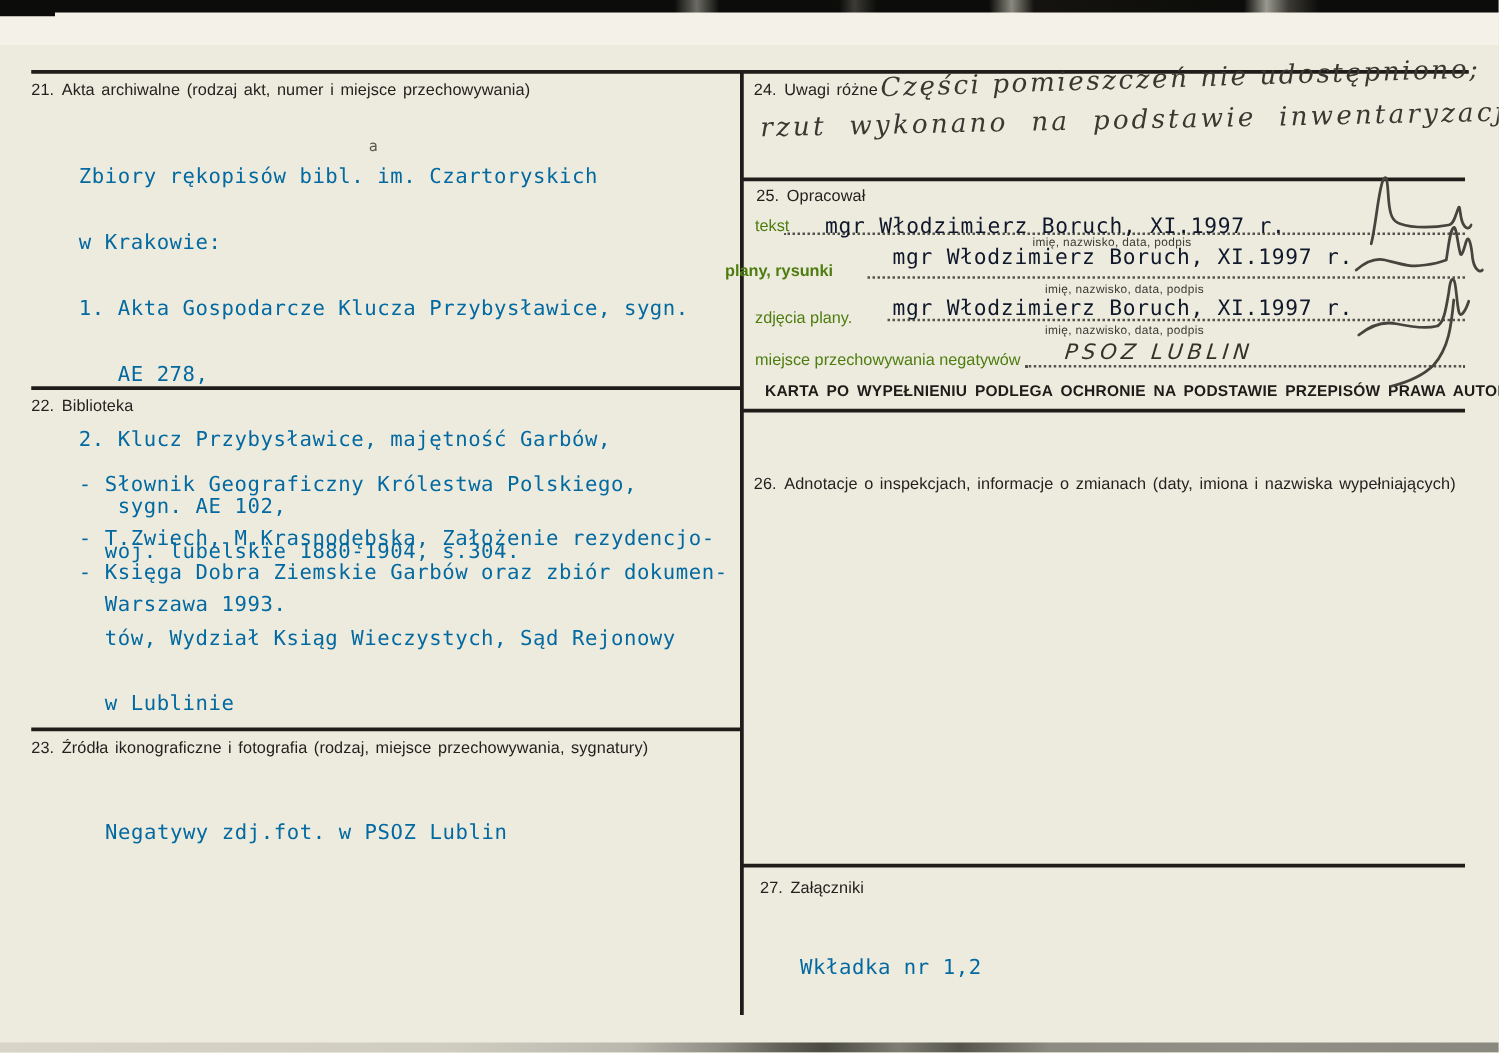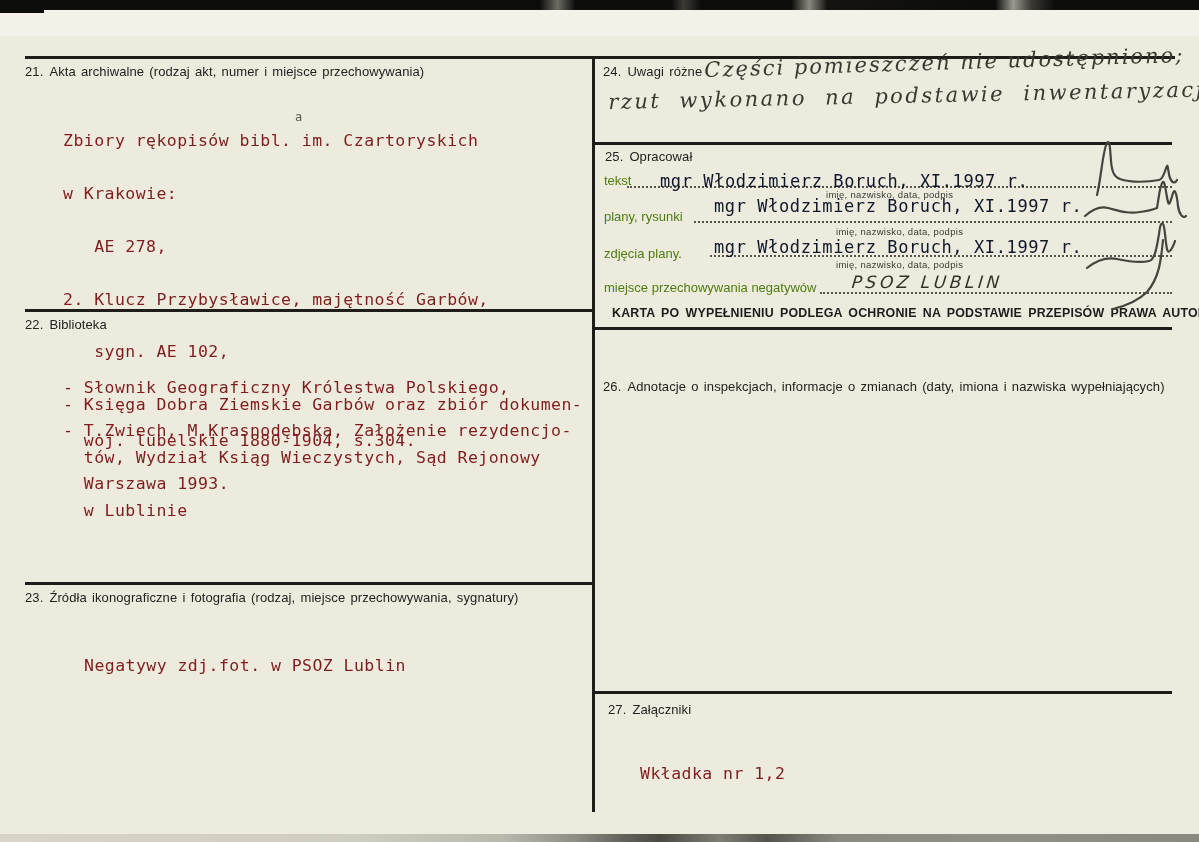--- a/index.html
+++ b/index.html
@@ -16,21 +16,21 @@
     background:linear-gradient(90deg,#d8d5c8 0%,#cfccc0 30%,#bab8ad 42%,#8f8e85 48%,
       #63625a 52%,#4b4a42 55%,#7f7e75 60%,#55544c 64%,#8c8b82 70%,#918f86 84%,#8a8980 100%);}
 
   .hline{position:absolute;background:#1e1d1a;height:3px;}
   .vline{position:absolute;background:#1e1d1a;width:3px;}
 
   .sec-label{position:absolute;font-size:13px;color:#23221f;white-space:nowrap;letter-spacing:.1px;word-spacing:1.5px;}
   .sec-label .num{margin-right:6px;}
 
   .typed{position:absolute;font-family:"DejaVu Sans Mono","Liberation Mono",monospace;
-    font-size:16.5px;line-height:17.6px;letter-spacing:.45px;color:#7f1d1d;white-space:pre;}
+    font-size:16.5px;line-height:17.6px;letter-spacing:.45px;color:#0369a1;white-space:pre;}
   .typed div{min-height:17.6px;}
   .stray{position:absolute;font-family:"DejaVu Sans Mono",monospace;font-size:12px;color:#5a584f;}
 
   .fieldlabel{position:absolute;font-size:13px;color:#4d7c0f;white-space:nowrap;}
   .sublabel{position:absolute;font-size:9.5px;color:#3a3933;letter-spacing:.3px;white-space:nowrap;}
   .dotted{position:absolute;height:0;border-top:2px dotted #55544c;}
   .typedval{position:absolute;font-family:"DejaVu Sans Mono","Liberation Mono",monospace;
     font-size:17px;letter-spacing:.6px;color:#0f172a;white-space:nowrap;z-index:3;}
   .notice{position:absolute;font-weight:bold;font-size:12.4px;color:#1d1c19;letter-spacing:.2px;word-spacing:2.5px;white-space:nowrap;}
 
@@ -61,20 +61,21 @@
   <div class="hline" style="left:593px;top:327px;width:579px;"></div>
   <div class="hline" style="left:593px;top:691px;width:579px;"></div>
   <div class="vline" style="left:592px;top:56px;height:756px;"></div>
 
   <div class="sec-label" style="left:25px;top:64px;">
     <span class="num">21.</span><span>Akta archiwalne (rodzaj akt, numer i miejsce przechowywania)</span>
   </div>
   <div class="typed" style="left:63px;top:97px;">
     <div>Zbiory rękopisów bibl. im. Czartoryskich</div>
     <div>w Krakowie:</div>
+    <div>1. Akta Gospodarcze Klucza Przybysławice, sygn.</div>
     <div>   AE 278,</div>
     <div>2. Klucz Przybysławice, majętność Garbów,</div>
     <div>   sygn. AE 102,</div>
     <div>- Księga Dobra Ziemskie Garbów oraz zbiór dokumen-</div>
     <div>  tów, Wydział Ksiąg Wieczystych, Sąd Rejonowy</div>
     <div>  w Lublinie</div>
   </div>
   <div class="stray" style="left:295px;top:110px;">a</div>
 
   <div class="sec-label" style="left:25px;top:317px;">
@@ -108,21 +109,21 @@
 
   <div class="fieldlabel" style="left:604px;top:173px;">tekst</div>
   <div class="dotted" style="left:627px;top:186px;width:545px;"></div>
   <div class="typedval" style="left:660px;top:171px;">mgr Włodzimierz Boruch, XI.1997 r.</div>
   <div class="sublabel" style="left:826px;top:189px;">imię, nazwisko, data, podpis</div>
   <svg class="sig" style="left:1093px;top:137px;" width="85" height="62" viewBox="0 0 85 62">
     <path d="M4,58 C8,42 10,12 14,6 C17,2 17,12 18,24 C19,35 21,40 27,42 C38,46 56,45 66,43 C71,42 72,32 74,29 C75,27 75,36 77,41 C79,46 82,47 84,43"></path>
   </svg>
 
   <div class="typedval" style="left:714px;top:196px;">mgr Włodzimierz Boruch, XI.1997 r.</div>
-  <div class="fieldlabel" style="left:604px;top:209px;">plany, rysunki</div>
+  <div class="fieldlabel" style="left:580px;top:209px;font-weight:bold;">plany, rysunki</div>
   <div class="dotted" style="left:694px;top:221px;width:478px;"></div>
   <div class="sublabel" style="left:836px;top:226px;">imię, nazwisko, data, podpis</div>
   <svg class="sig" style="left:1083px;top:176px;" width="104" height="52" viewBox="0 0 104 52">
     <path d="M2,40 C10,33 17,30 25,32 C37,35 45,38 57,36 C65,35 69,34 74,32 C76,20 77,8 80,6 C82,5 83,18 85,26 C86,31 88,24 90,17 C92,11 94,20 95,30 C96,38 100,43 103,40"></path>
   </svg>
 
   <div class="typedval" style="left:714px;top:237px;">mgr Włodzimierz Boruch, XI.1997 r.</div>
   <div class="fieldlabel" style="left:604px;top:246px;">zdjęcia plany.</div>
   <div class="dotted" style="left:710px;top:255px;width:462px;"></div>
   <div class="sublabel" style="left:836px;top:259px;">imię, nazwisko, data, podpis</div>

